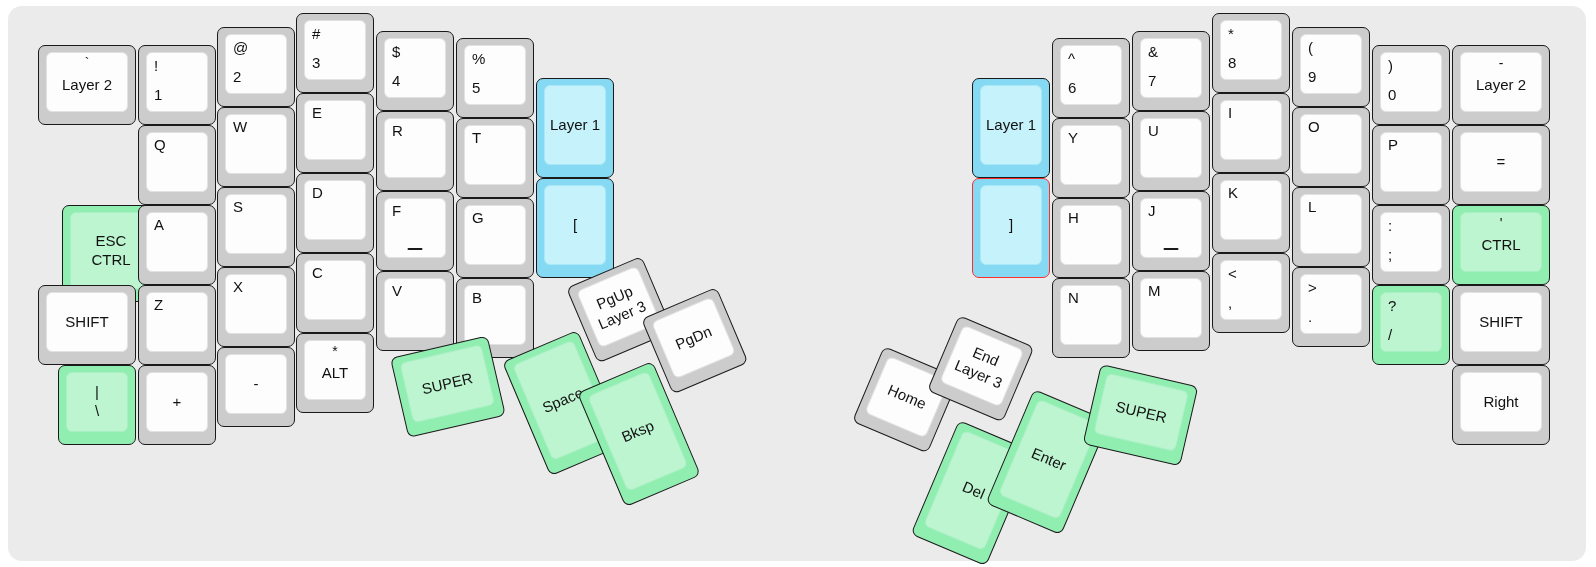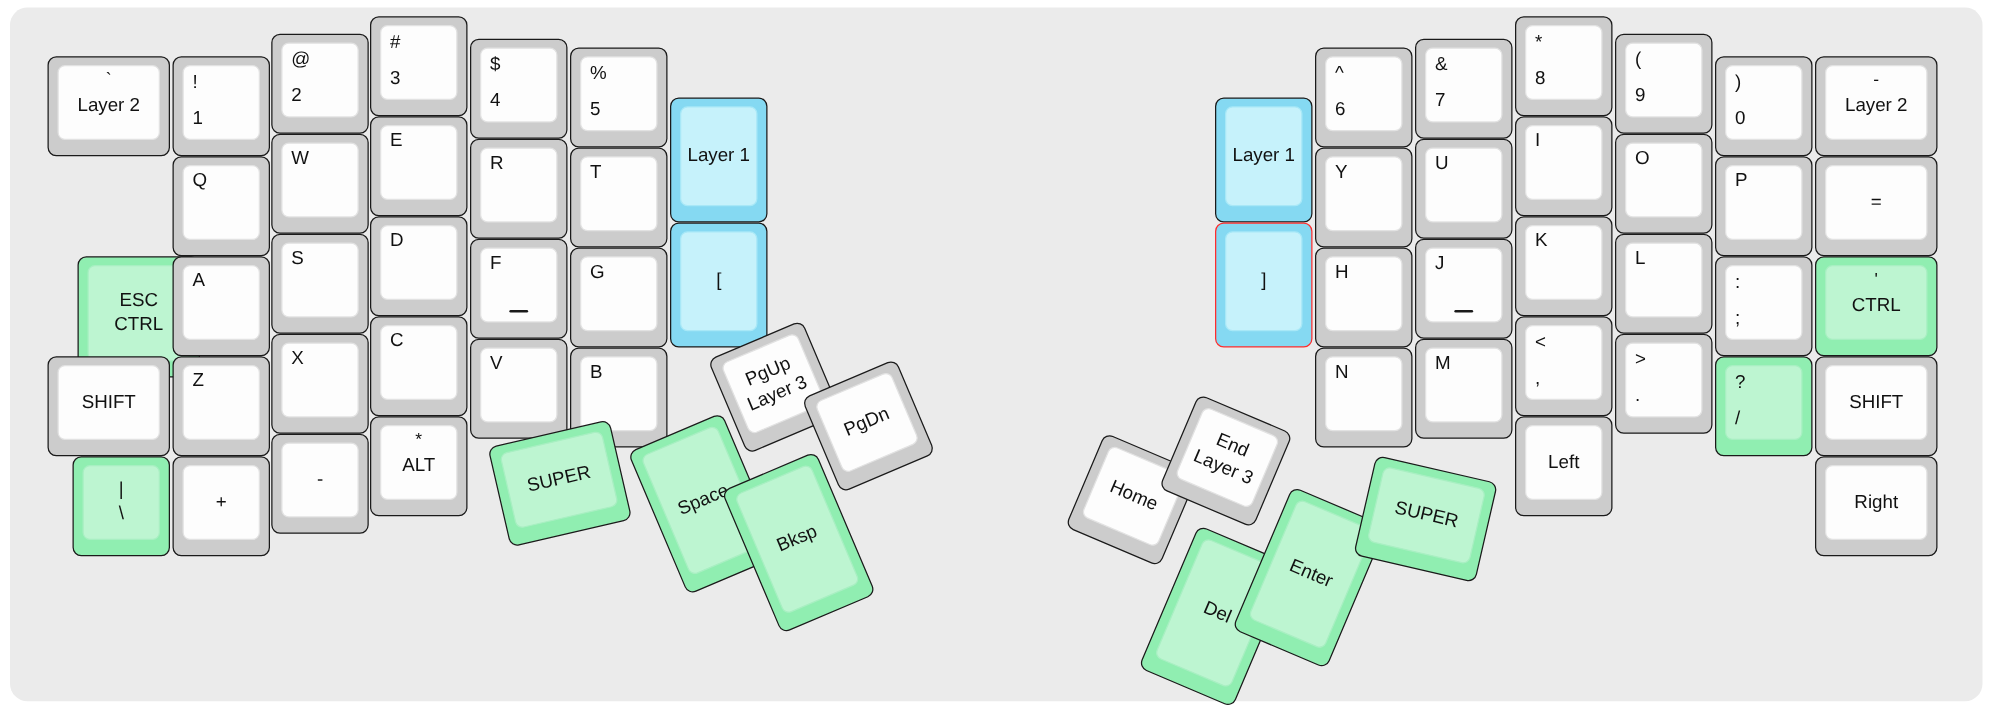--- a/index.html
+++ b/index.html
@@ -308,25 +308,20 @@
         <div class="cap">
           <span class="lbl l-main">K</span>
         </div>
       </div>
       <div class="key dual" style="left: 1212px; top: 253px; width: 78px; height: 80px;">
         <div class="cap">
           <span class="lbl l-top">&lt;</span>
           <span class="lbl l-main">,</span>
         </div>
       </div>
-      <div class="key center" style="left: 1212px; top: 333px; width: 78px; height: 80px;">
-        <div class="cap">
-          <span class="lbl l-main">Left</span>
-        </div>
-      </div>
       <div class="key dual" style="left: 1292px; top: 27px; width: 78px; height: 80px;">
         <div class="cap">
           <span class="lbl l-top">(</span>
           <span class="lbl l-main">9</span>
         </div>
       </div>
       <div class="key tl" style="left: 1292px; top: 107px; width: 78px; height: 80px;">
         <div class="cap">
           <span class="lbl l-main">O</span>
         </div>

